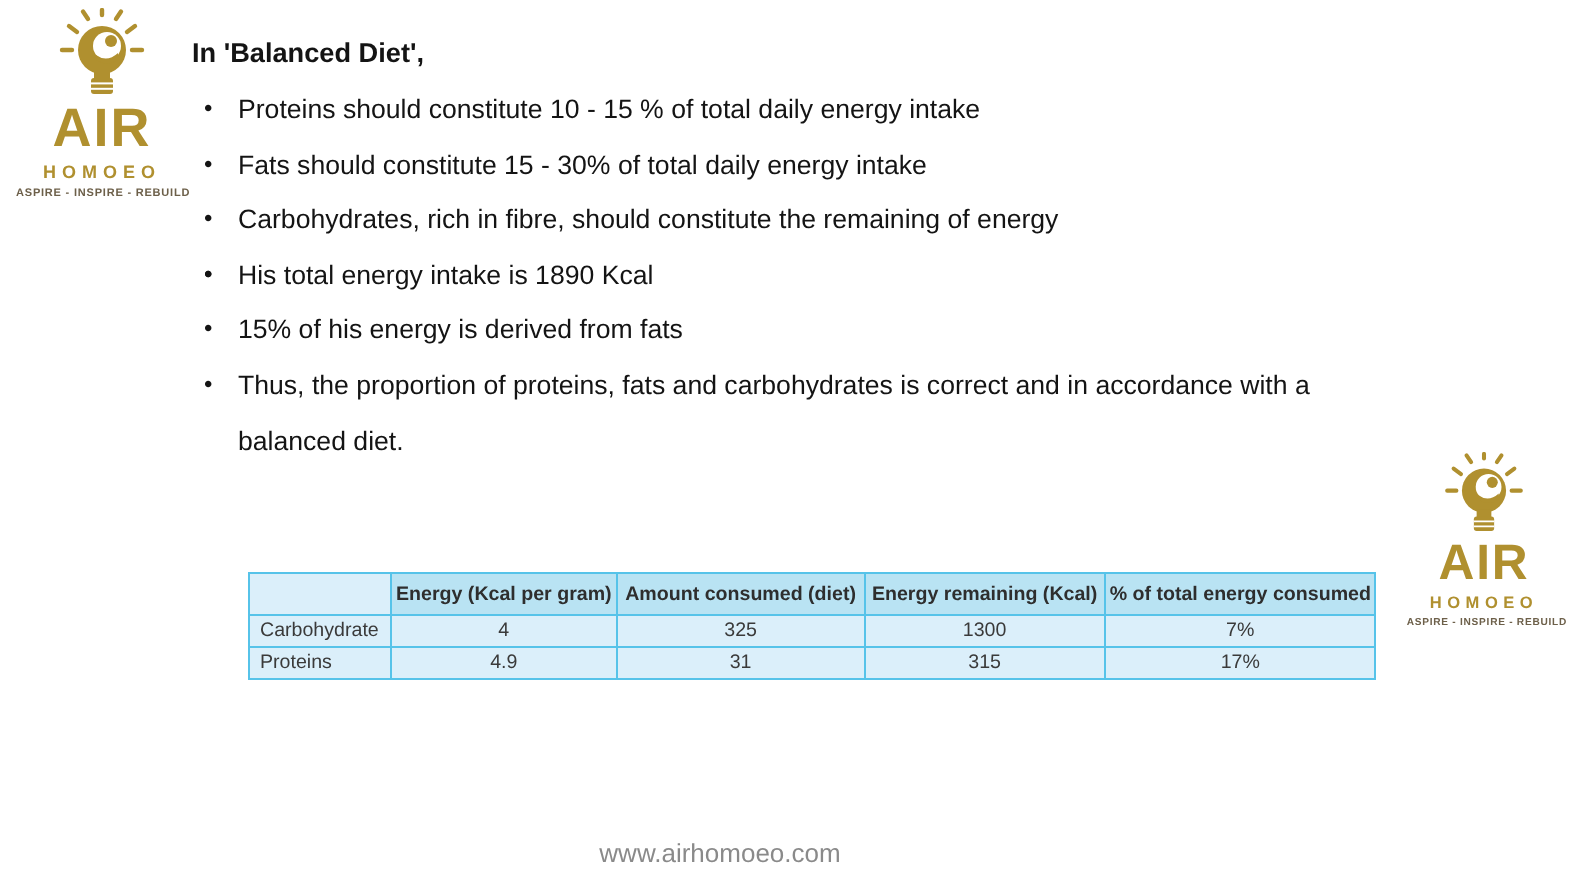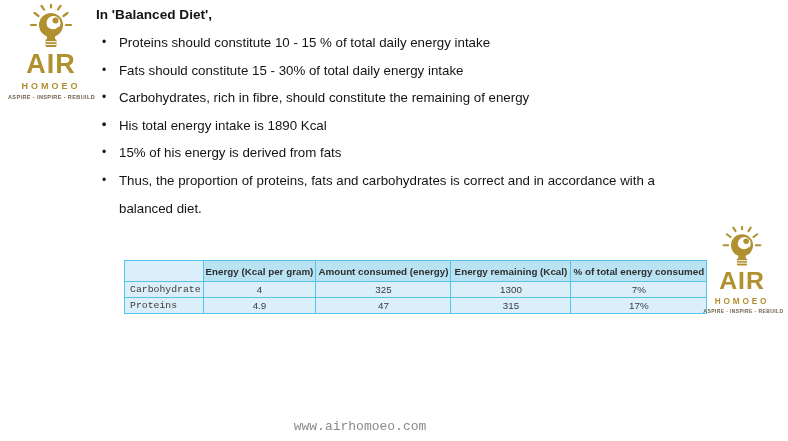--- a/index.html
+++ b/index.html
@@ -26,50 +26,50 @@
     font-weight: bold; font-size: 9px; letter-spacing: 3px;
     margin-top: 3px; color: #B0902F; white-space: nowrap;
   }
   .logo .tagline {
     font-weight: bold; font-size: 5.5px; letter-spacing: 0.4px;
     margin-top: 3px; color: #6d604a; white-space: nowrap;
   }
 
   
   .content {
-    position: absolute; left: 96px; top: 1px; width: 594px;
+    position: absolute; left: 96px; top: 13px; width: 594px;
     color: #141414; font-size: 13.3px;
   }
   .title { font-weight: bold; font-size: 13.6px; line-height: 28px; }
   ul.bullets { list-style: none; }
   ul.bullets li { position: relative; padding-left: 23px; line-height: 27.6px; }
   ul.bullets .bullet {
     position: absolute; left: 6px; top: 0; font-size: 12px; line-height: 27.6px;
     color: #141414;
   }
 
   
-  .nutrition { position: absolute; left: 124px; top: 260px; }
+  .nutrition { position: absolute; left: 124px; top: 286px; }
   table { border-collapse: collapse; table-layout: fixed; }
   th, td { border: 1.5px solid #56C3E9; overflow: hidden; white-space: nowrap; }
   th {
     background: #B9E3F3; font-size: 9.8px; font-weight: bold; color: #2e2e2e;
     text-align: center; padding: 4px 2px; height: 21px;
   }
   th.corner { background: #DBEFFA; }
   td {
     background: #DBEFFA; font-size: 9.8px; color: #3a3a3a;
     text-align: center; padding: 1px 2px; height: 16px;
   }
-  td.row-label { text-align: left; padding-left: 5px; font-family: Liberation Mono, monospace; }
+  td.row-label { text-align: left; padding-left: 5px; }
 
   
   .footer {
     position: absolute; left: 0; top: 419px; width: 720px; text-align: center;
-    font-family: Liberation Mono, monospace; font-size: 13px; color: #8a8a8a;
+    font-family: Liberation Sans, sans-serif; font-size: 13px; color: #8a8a8a;
   }
 </style>
 </head>
 <body>
 
 <div class="slide">
 
   <div class="logo logo-left">
     <svg class="bulb" width="44" height="46" viewBox="0 0 44 46">
       <g stroke="#B0902F" stroke-width="2.2" stroke-linecap="round">
@@ -134,37 +134,37 @@
         <col style="width:71px">
           <col style="width:109px">
           <col style="width:124px">
           <col style="width:120px">
           <col style="width:134px">
       </colgroup>
       <thead>
         <tr>
           <th class="corner"></th>
           <th>Energy (Kcal per gram)</th>
-          <th>Amount consumed (energy)</th>
+          <th>Amount consumed (diet)</th>
           <th>Energy remaining (Kcal)</th>
           <th>% of total energy consumed</th>
         </tr>
       </thead>
       <tbody>
         <tr>
           <td class="row-label">Carbohydrate</td>
           <td>4</td>
           <td>325</td>
           <td>1300</td>
           <td>7%</td>
         </tr>
         <tr>
           <td class="row-label">Proteins</td>
           <td>4.9</td>
-          <td>47</td>
+          <td>31</td>
           <td>315</td>
           <td>17%</td>
         </tr>
       </tbody>
     </table>
   </div>
 
   <div class="logo logo-right">
     <svg class="bulb" width="44" height="46" viewBox="0 0 44 46">
       <g stroke="#B0902F" stroke-width="2.2" stroke-linecap="round">

